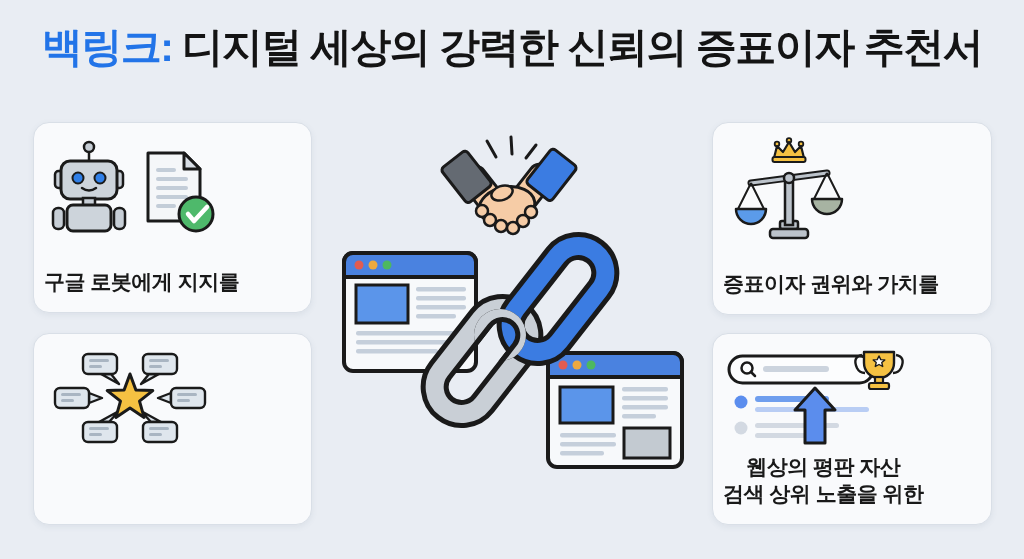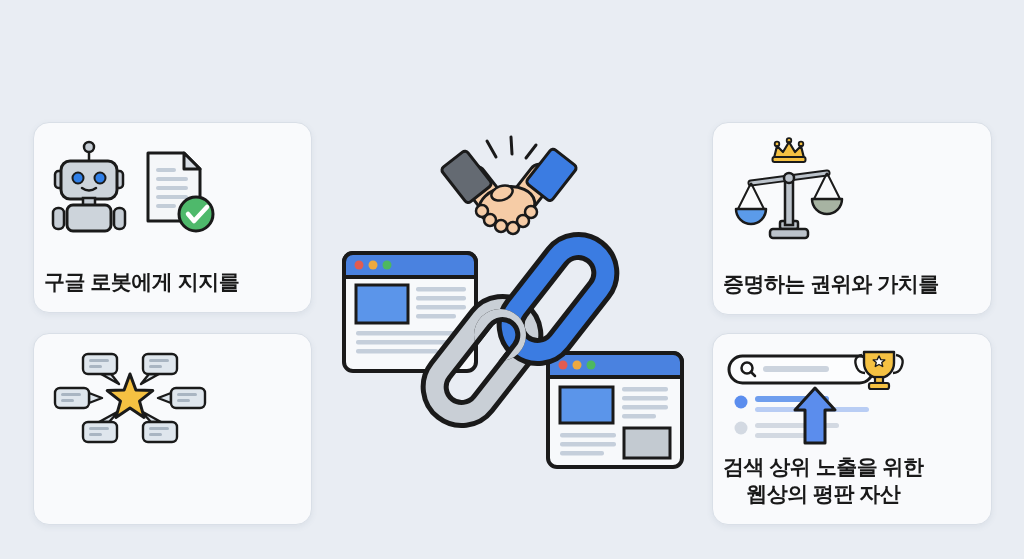--- a/index.html
+++ b/index.html
@@ -39,20 +39,21 @@
     color:#191919;letter-spacing:-0.5px;
   }
   .center-art{position:absolute;left:330px;top:125px;width:370px;height:350px;}
   svg{display:block;}
 </style>
 </head>
 <body>
 
 <div class="stage">
 
+  <h1 class="title"><span class="hl">백링크:</span><span> 디지털 세상의 강력한 신뢰의 증표이자 추천서</span></h1>
 
   <div class="card card-tl">
     <svg class="icon" width="184" height="100" viewBox="0 0 184 100">
       <g>
         <line x1="45" y1="14" x2="45" y2="25" stroke="#1a1a1a" stroke-width="2.5"></line>
         <circle cx="45" cy="10" r="5" fill="#c7ced6" stroke="#1a1a1a" stroke-width="2.5"></circle>
         <rect x="11" y="34" width="8" height="17" rx="3.5" fill="#c7ced6" stroke="#1a1a1a" stroke-width="2.5"></rect>
         <rect x="71" y="34" width="8" height="17" rx="3.5" fill="#c7ced6" stroke="#1a1a1a" stroke-width="2.5"></rect>
         <rect x="17" y="24" width="56" height="38" rx="9" fill="#cdd4db" stroke="#1a1a1a" stroke-width="3"></rect>
         <circle cx="34" cy="41" r="5.5" fill="#2f7fe8" stroke="#1a1a1a" stroke-width="2"></circle>
@@ -96,21 +97,21 @@
         <line x1="27" y1="46" x2="103" y2="36" stroke="#1a1a1a" stroke-width="7" stroke-linecap="round"></line>
         <line x1="27" y1="46" x2="103" y2="36" stroke="#bcc3cb" stroke-width="3.2" stroke-linecap="round"></line>
         <circle cx="65" cy="41" r="5" fill="#bcc3cb" stroke="#1a1a1a" stroke-width="2.5"></circle>
         <path d="M27,46 L14,72 M27,46 L40,72" fill="none" stroke="#1a1a1a" stroke-width="2"></path>
         <path d="M12,72 a15,15 0 0 0 30,0 Z" fill="#5b9bea" stroke="#1a1a1a" stroke-width="2.5" stroke-linejoin="round"></path>
         <path d="M103,36 L90,62 M103,36 L116,62" fill="none" stroke="#1a1a1a" stroke-width="2"></path>
         <path d="M88,62 a15,15 0 0 0 30,0 Z" fill="#a7b3a2" stroke="#1a1a1a" stroke-width="2.5" stroke-linejoin="round"></path>
       </g>
     </svg>
     <div class="caption">
-      <div>증명하는 권위와 가치를</div>
+      <div>증표이자 권위와 가치를</div>
     </div>
   </div>
 
   <div class="card card-bl">
     <svg class="icon" width="172" height="100" viewBox="0 0 170 100">
       <g fill="#dfe6ed" stroke="#1a1a1a" stroke-width="2.4" stroke-linejoin="round">
         <path d="M66,26 L74,36 L56,26 Z"></path>
           <rect x="38" y="6" width="34" height="20" rx="5"></rect>
         <path d="M104,26 L96,36 L114,26 Z"></path>
           <rect x="98" y="6" width="34" height="20" rx="5"></rect>
@@ -161,22 +162,22 @@
       <g>
         <path d="M139,7 q-10,2 -5,13 q2.5,5 8,5" fill="none" stroke="#1a1a1a" stroke-width="2.4"></path>
         <path d="M173,7 q10,2 5,13 q-2.5,5 -8,5" fill="none" stroke="#1a1a1a" stroke-width="2.4"></path>
         <path d="M141,4 h30 v11 a15,15 0 0 1 -30,0 Z" fill="#f5c142" stroke="#1a1a1a" stroke-width="2.4" stroke-linejoin="round"></path>
         <rect x="152" y="29" width="8" height="6" fill="#f5c142" stroke="#1a1a1a" stroke-width="2.2"></rect>
         <rect x="146" y="35" width="20" height="6" rx="2" fill="#f5c142" stroke="#1a1a1a" stroke-width="2.2"></rect>
         <path d="M156,8 l1.8,3.6 4,0.3 -3,2.7 0.9,3.9 -3.7,-2 -3.7,2 0.9,-3.9 -3,-2.7 4,-0.3 Z" fill="#ffffff" stroke="#1a1a1a" stroke-width="1.4" stroke-linejoin="round"></path>
       </g>
     </svg>
     <div class="caption">
+      <div>웹상의 평판 자산</div>
       <div>검색 상위 노출을 위한</div>
-      <div>웹상의 평판 자산</div>
     </div>
   </div>
 
   <svg class="center-art" viewBox="0 0 370 350">
     <defs>
       <clipPath id="grayOverClip">
           <circle cx="170" cy="210" r="26"></circle>
         </clipPath>
     </defs>
 

